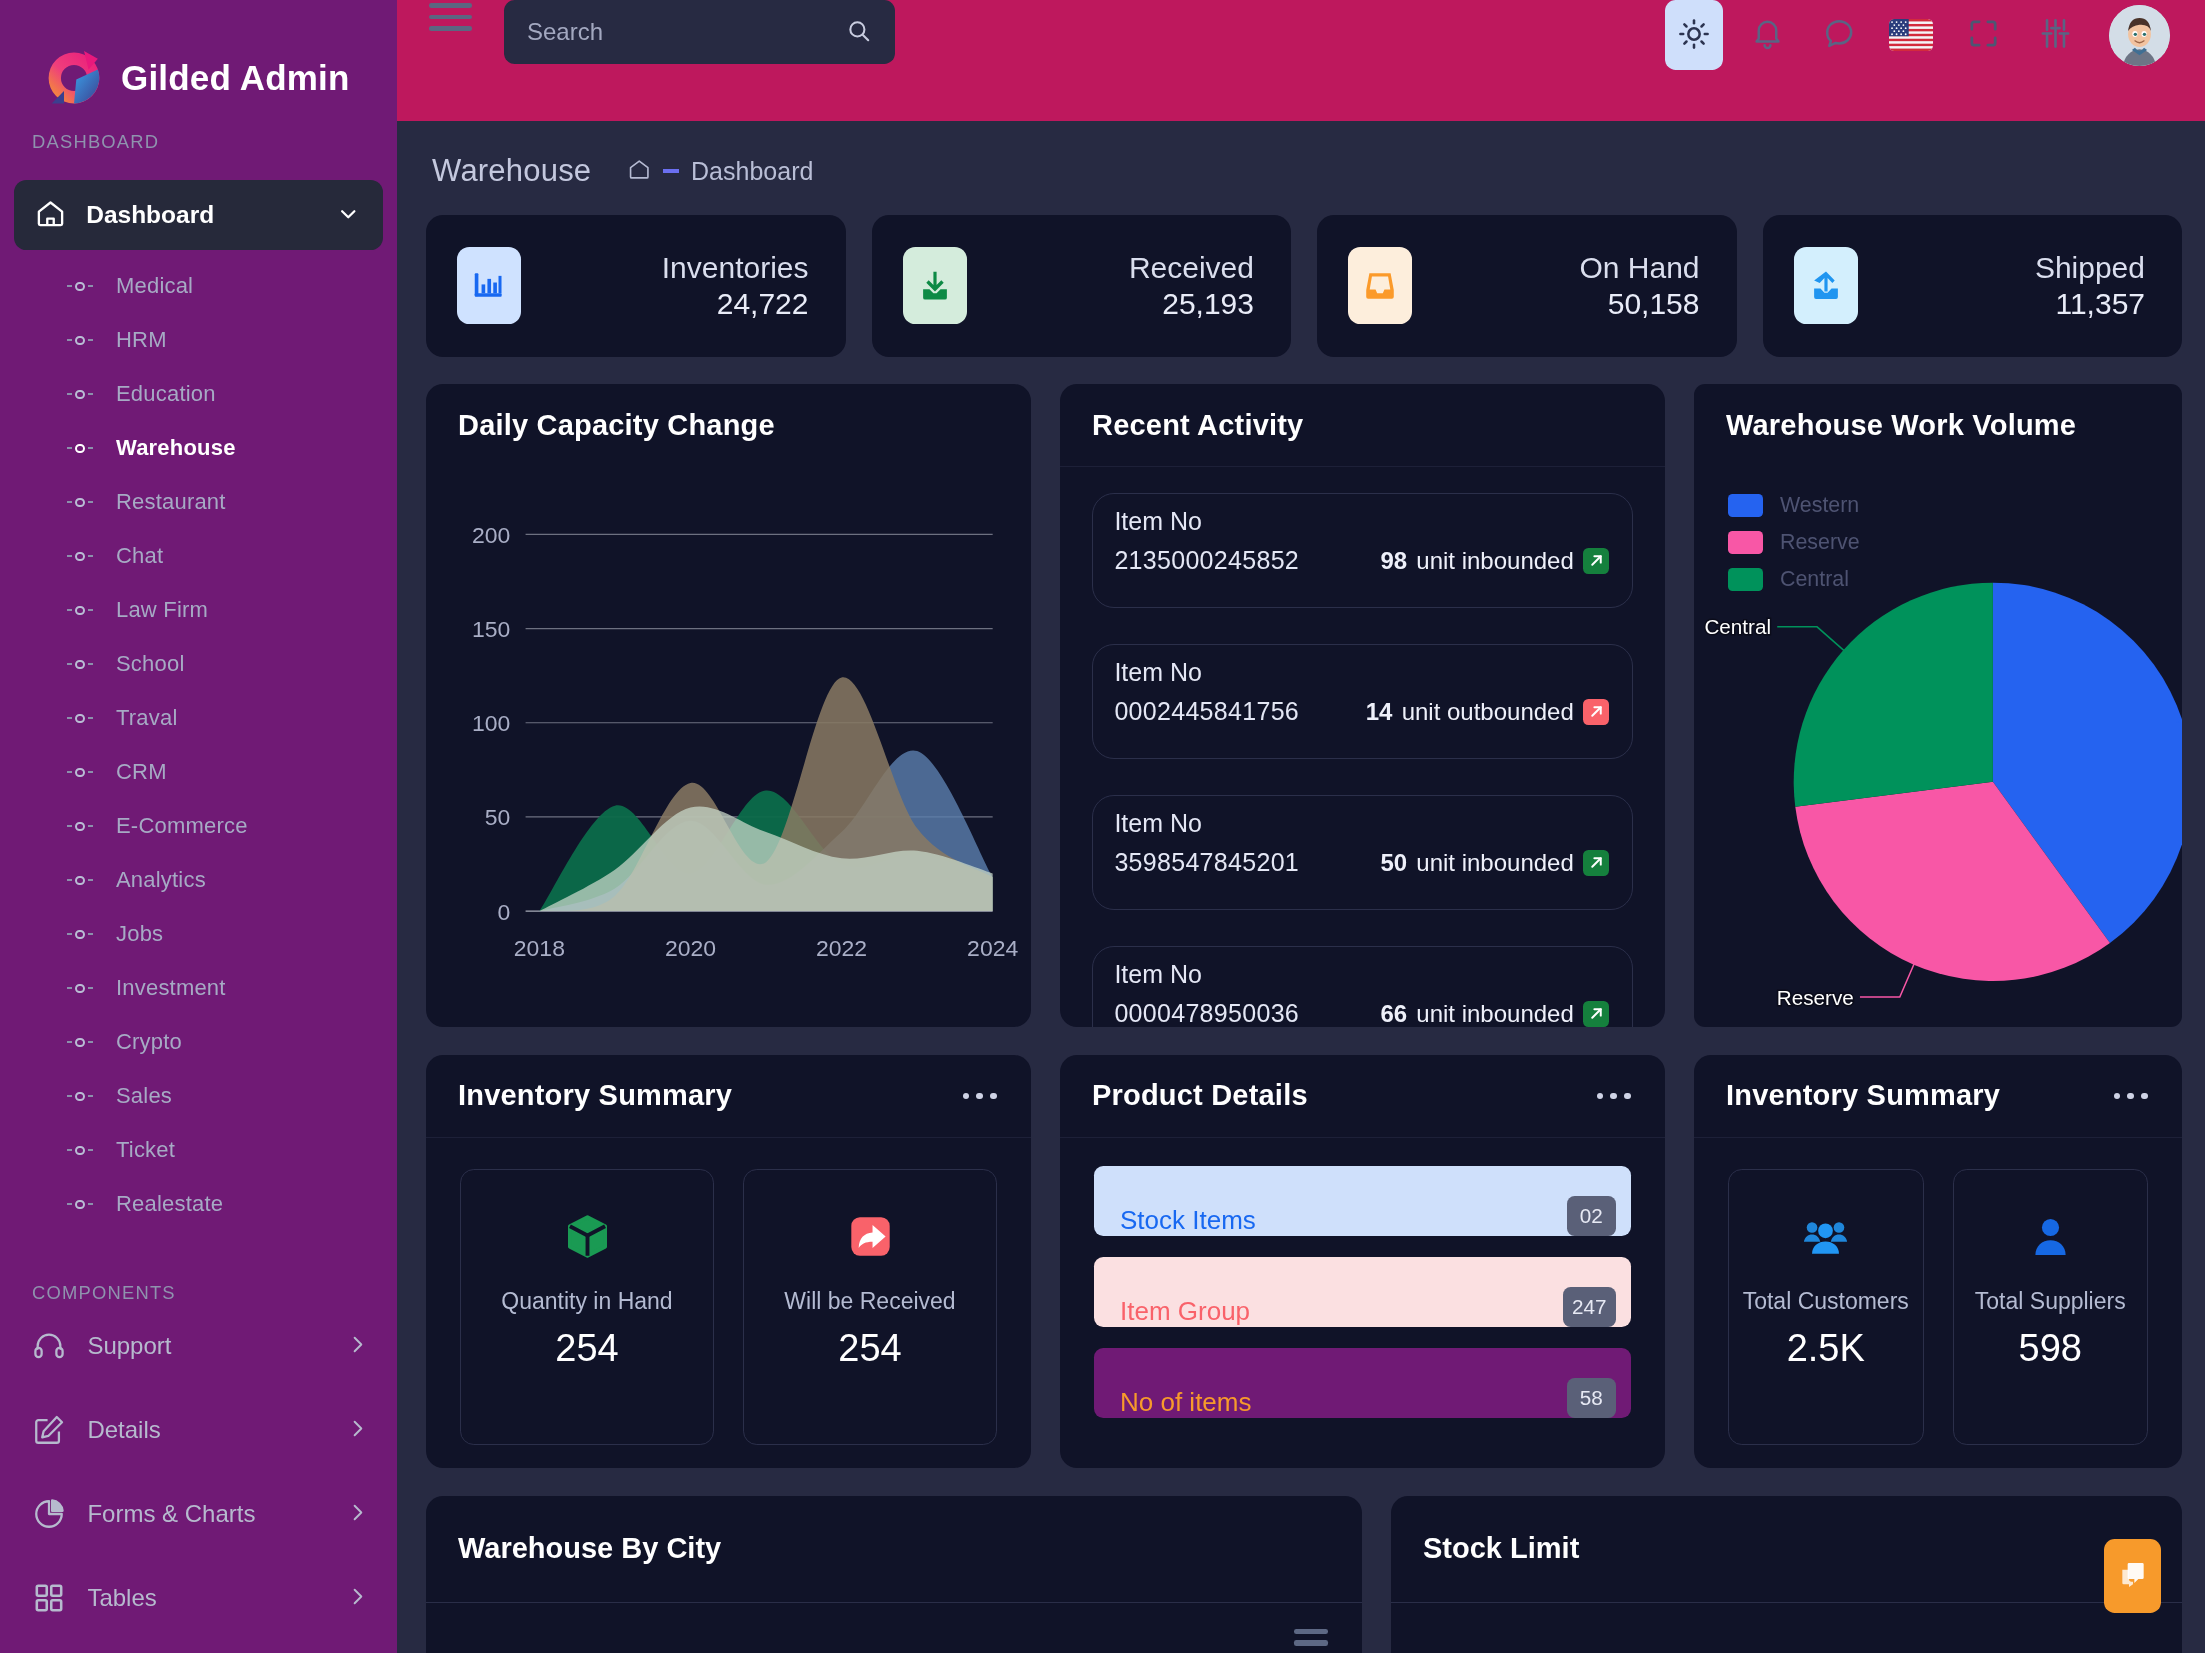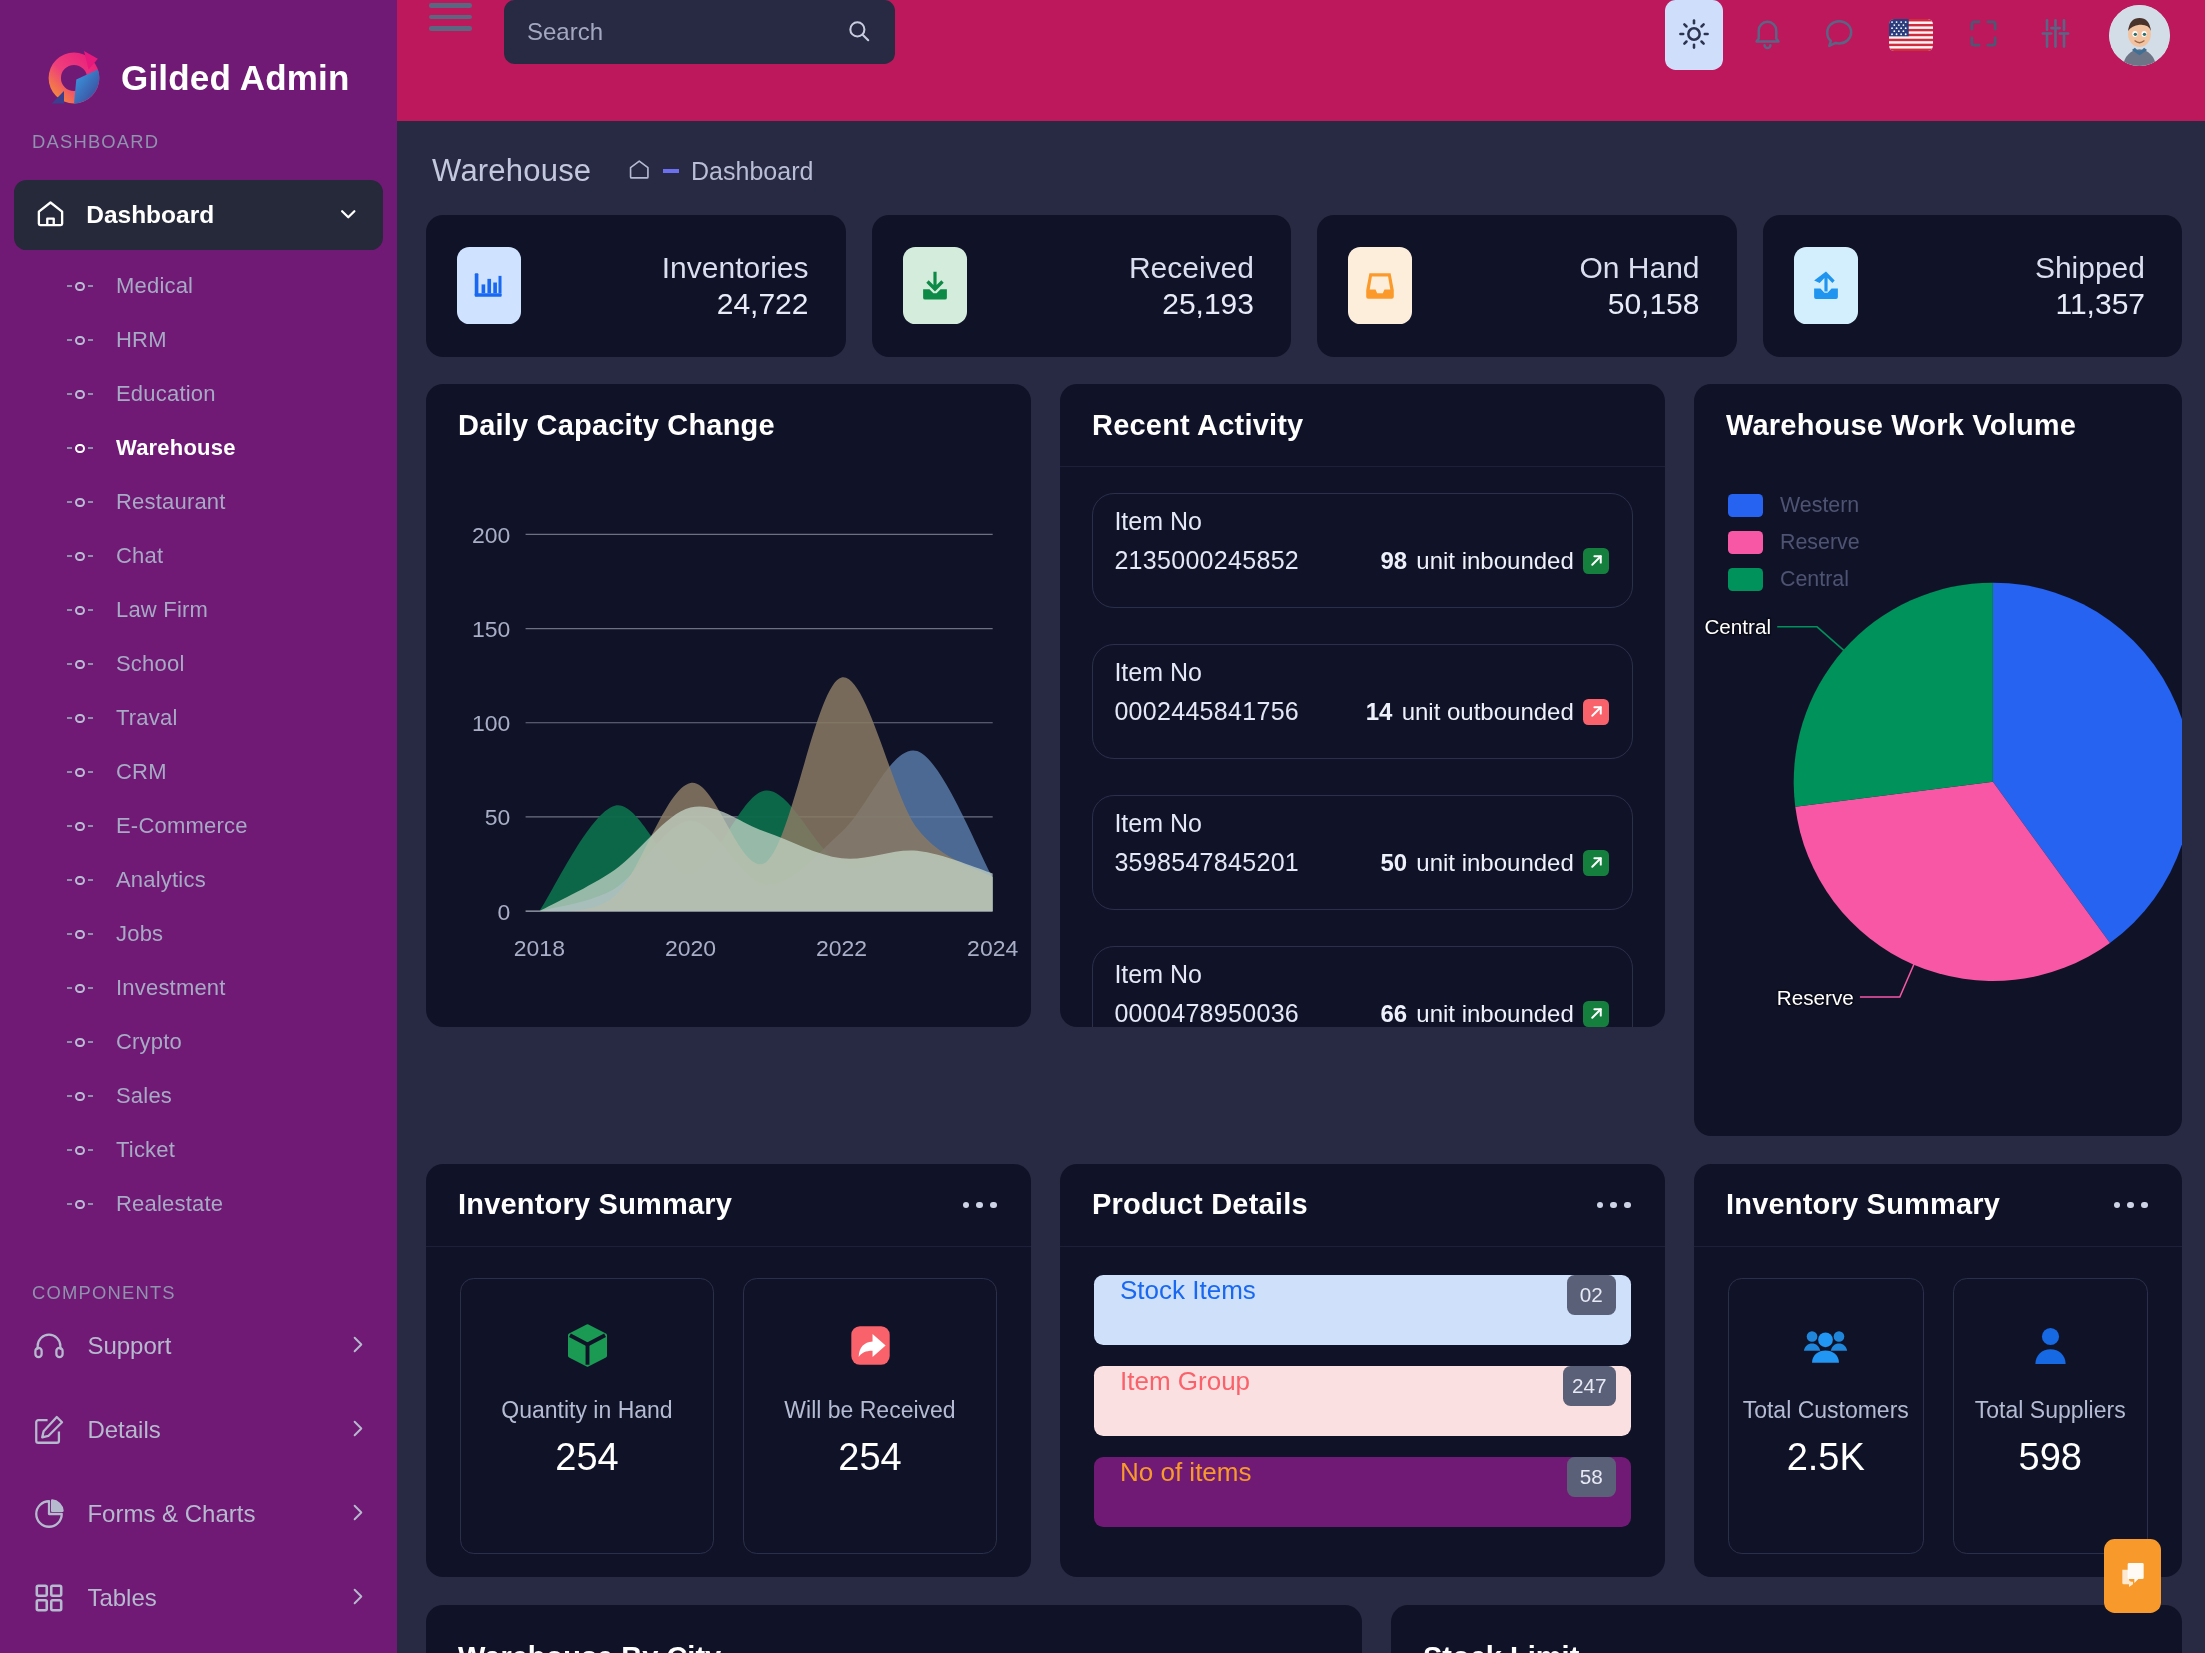--- a/index.html
+++ b/index.html
@@ -130,21 +130,21 @@
     margin-bottom: 36px; padding: 12.3px 23px 0 21.4px;
   }
   .act-top { font-size: 25px; color: #e4e7f5; }
   .act-bot { display: flex; align-items: center; margin-top: 10.7px; }
   .act-no { font-size: 25px; color: #e4e7f5; letter-spacing: 0.3px; }
   .act-qty { margin-left: auto; font-size: 24px; color: #eef0fa; display: flex; align-items: center; gap: 9.2px; }
   .act-qty b { font-weight: 700; }
   .arrow-badge { width: 26px; height: 26px; border-radius: 5.4px; display: flex; align-items: center; justify-content: center; }
 
   
-  .pie-card { flex: 1 1 0; height: 752px; }
+  .pie-card { flex: 1 1 0; height: 643px; border-radius: 11px; }
   .legend { padding: 20px 0 0 34px; }
   .legend-row { display: flex; align-items: center; gap: 17px; height: 37px; }
   .legend-chip { width: 35px; height: 23px; border-radius: 4.6px; }
   .legend-label { font-size: 21.4px; color: #4e5372; }
   .pie-area { position: relative; height: 429px; }
 
   
   .sum-card { flex: 0 0 605px; height: 413px; }
   .sum-body { display: flex; gap: 29px; padding: 31px 34px 0 34px; }
   .sum-tile {
@@ -152,21 +152,21 @@
     display: flex; flex-direction: column; align-items: center; padding-top: 37px;
   }
   .sum-ico { height: 60px; display: flex; align-items: center; justify-content: center; }
   .sum-label { margin-top: 20px; font-size: 23px; color: #b4bbd2; text-align: center; line-height: 1.26; }
   .sum-val { margin-top: 10.7px; font-size: 38px; color: #fff; font-weight: 400; }
 
   
   .prod-card { flex: 0 0 605px; height: 413px; }
   .prod-body { padding: 27.6px 34px 0 34px; }
   .prod-row {
-    height: 70px; border-radius: 9.2px; display: flex; align-items: flex-start;
+    height: 70px; border-radius: 9.2px; display: flex; align-items: flex-end;
     padding: 0 15.3px 0 26px; margin-bottom: 21.4px;
   }
   .prod-name { font-size: 26px; flex: 1; }
   .prod-badge {
     min-width: 49px; height: 40px; border-radius: 7.7px; background: #5a6078;
     display: flex; align-items: center; justify-content: center;
     font-size: 20.7px; color: #e7e9f4; padding: 0 9.2px;
   }
 
   .bottom-row { display: flex; gap: 29px; margin-top: 27.6px; }

